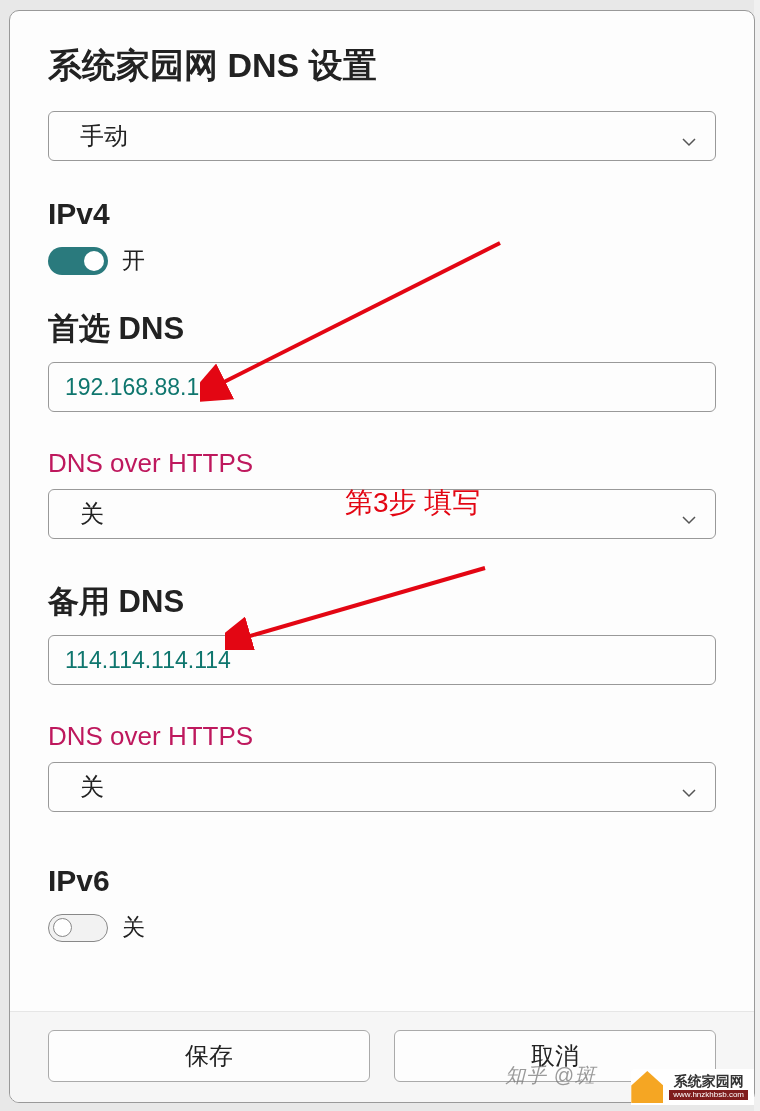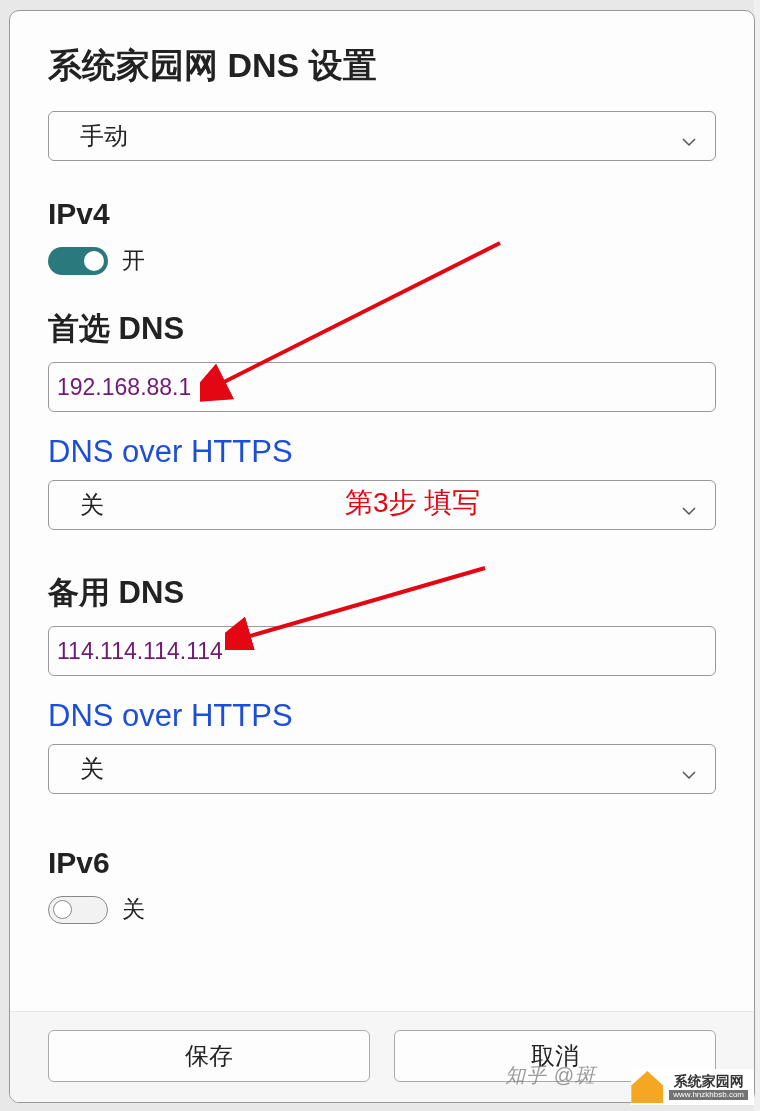--- a/index.html
+++ b/index.html
@@ -106,31 +106,31 @@
       font-weight: 600;
       color: #222;
       margin-top: 32px;
     }
     .text-input {
       width: 100%;
       height: 50px;
       border: 1px solid #999;
       border-radius: 6px;
       background: #fdfdfd;
-      padding: 0 8px;
+      padding: 0 16px;
       font-size: 23px;
-      color: #701a75;
+      color: #0f766e;
       margin-top: 12px;
       font-family: inherit;
     }
     .sub-label {
-      font-size: 31px;
+      font-size: 26px;
       font-weight: 400;
-      color: #1d4ed8;
-      margin-top: 22px;
+      color: #be185d;
+      margin-top: 36px;
     }
     .select-box.sub { margin-top: 10px; height: 50px; }
     .gap-big { margin-top: 42px; }
     .annotation-step {
       position: absolute;
       color: #e30613;
       font-size: 28px;
       font-weight: 400;
       pointer-events: none;
       z-index: 5;
@@ -182,21 +182,21 @@
     }
     .wm-logo .house {
       width: 32px; height: 32px;
       background: #f5a623;
       clip-path: polygon(50% 0, 100% 45%, 100% 100%, 0 100%, 0 45%);
       margin-right: 6px;
       position: relative;
     }
     .wm-logo .txt { display:flex; flex-direction:column; line-height:1; }
     .wm-logo .cn { font-size: 14px; font-weight: 700; color:#333; }
-    .wm-logo .url { font-size: 8px; color:#fff; background:#737373; padding:1px 4px; margin-top:2px; }
+    .wm-logo .url { font-size: 8px; color:#fff; background:#7f1d1d; padding:1px 4px; margin-top:2px; }
     .bg-strip {
       position:absolute; right:0; top:0; width:6px; height:100%;
       background:#f0f0f0;
     }
   </style>
 </head>
 <body>
 
 <div class="bg-strip"></div>
 

